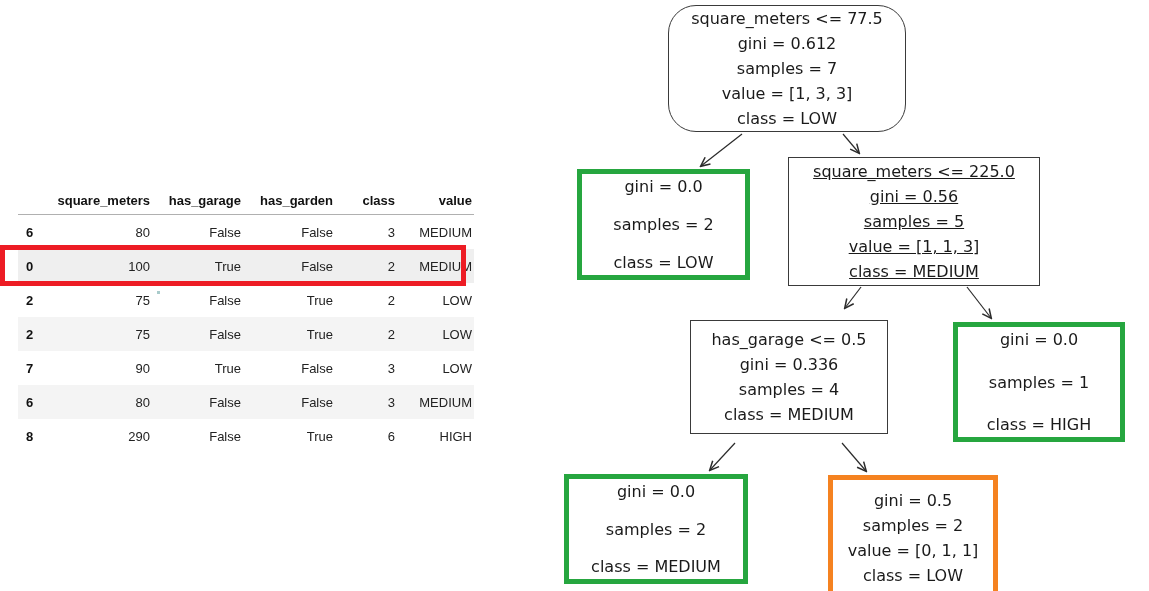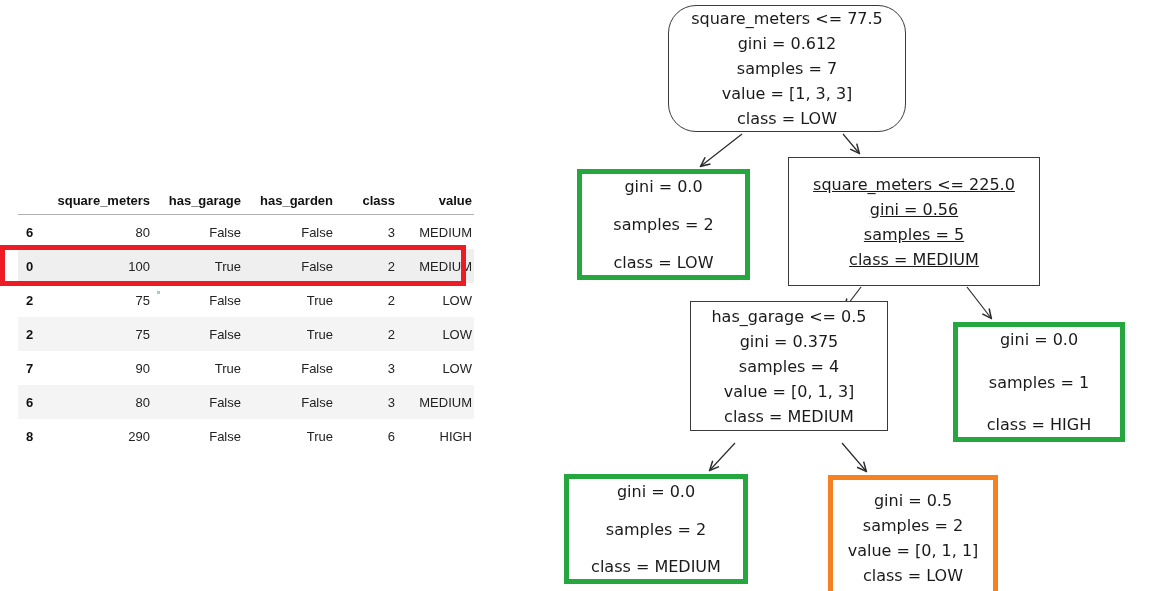--- a/index.html
+++ b/index.html
@@ -145,28 +145,28 @@
 <div class="tnode green" style="left:577px; top:169px; width:173px; height:111px;">
   <div class="tl">gini = 0.0</div>
   <div class="tl">samples = 2</div>
   <div class="tl">class = LOW</div>
 </div>
 
 <div class="tnode plain" style="left:788px; top:157px; width:252px; height:129px;text-decoration:underline;">
   <div class="tl">square_meters &lt;= 225.0</div>
   <div class="tl">gini = 0.56</div>
   <div class="tl">samples = 5</div>
+  <div class="tl">value = [1, 1, 3]</div>
   <div class="tl">class = MEDIUM</div>
 </div>
 
-<div class="tnode plain" style="left:690px; top:301px; width:198px; height:130px;">
+<div class="tnode plain" style="left:690px; top:320px; width:198px; height:114px;">
   <div class="tl">has_garage &lt;= 0.5</div>
-  <div class="tl">gini = 0.375</div>
+  <div class="tl">gini = 0.336</div>
   <div class="tl">samples = 4</div>
-  <div class="tl">value = [0, 1, 3]</div>
   <div class="tl">class = MEDIUM</div>
 </div>
 
 <div class="tnode green" style="left:953px; top:322px; width:172px; height:120px;">
   <div class="tl">gini = 0.0</div>
   <div class="tl">samples = 1</div>
   <div class="tl">class = HIGH</div>
 </div>
 
 <div class="tnode green" style="left:564px; top:474px; width:184px; height:110px;">

